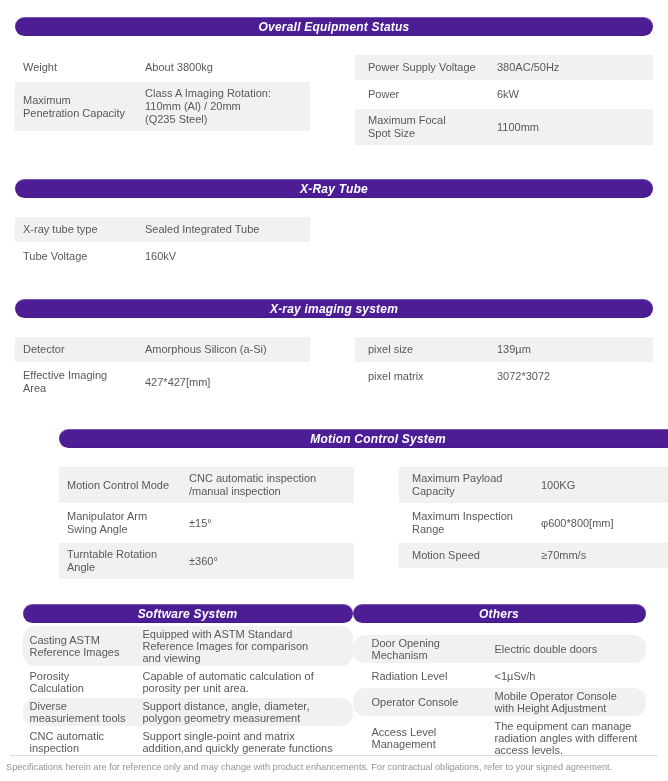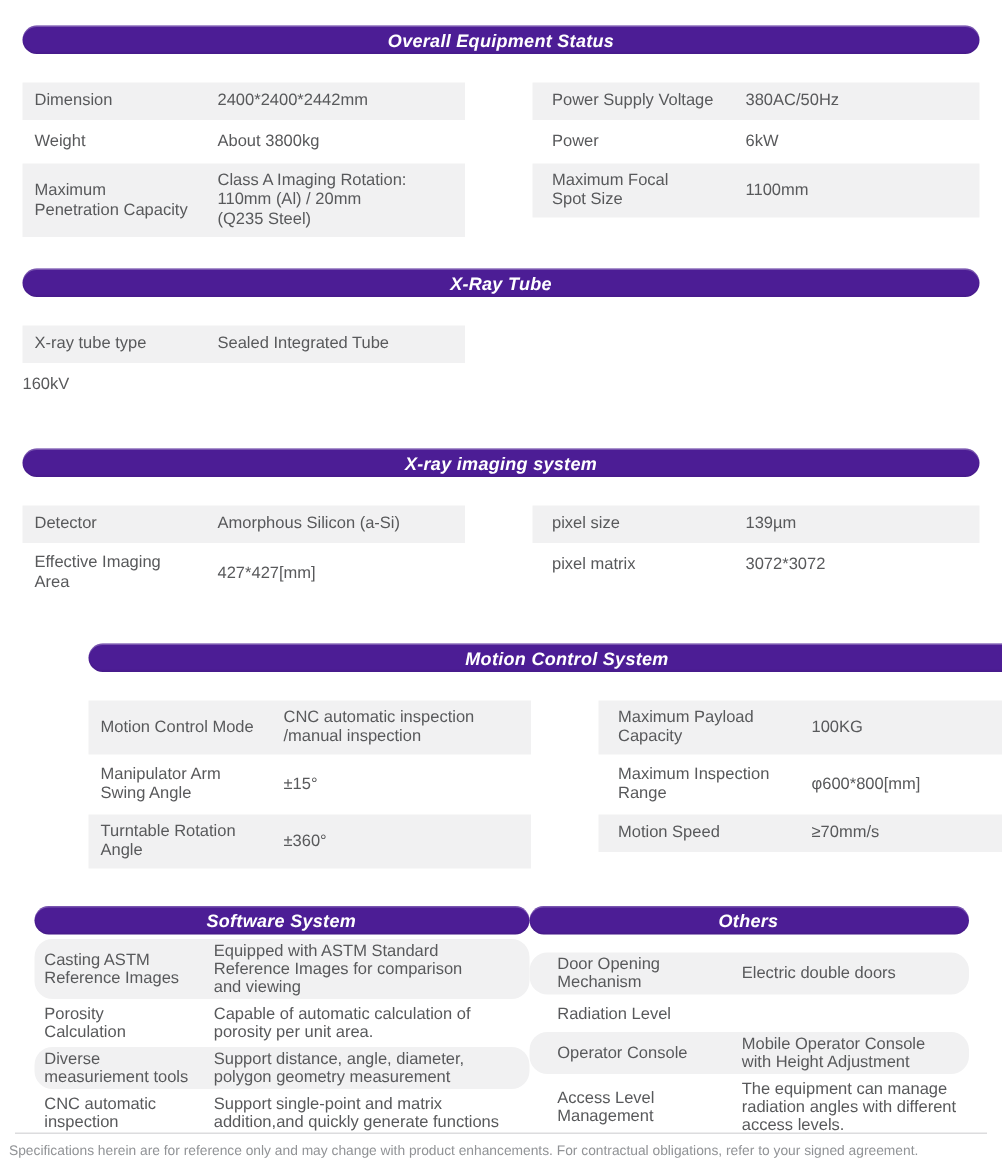--- a/index.html
+++ b/index.html
@@ -78,24 +78,20 @@
 <body>
 
 <div class="page">
 
   <div class="band" id="band-overall">
     <div class="bar">
       <span>Overall Equipment Status</span>
     </div>
     <div class="tables">
       <div class="spec-table left">
-          <div class="spec-row alt">
-            <div class="cell label">Dimension</div>
-            <div class="cell value">2400*2400*2442mm</div>
-          </div>
           <div class="spec-row plain">
             <div class="cell label">Weight</div>
             <div class="cell value">About 3800kg</div>
           </div>
           <div class="spec-row alt">
             <div class="cell label">Maximum
 Penetration Capacity</div>
             <div class="cell value">Class A Imaging Rotation:
 110mm (Al) / 20mm
 (Q235 Steel)</div>
@@ -123,20 +119,21 @@
     <div class="bar">
       <span>X-Ray Tube</span>
     </div>
     <div class="tables">
       <div class="spec-table left">
           <div class="spec-row alt">
             <div class="cell label">X-ray tube type</div>
             <div class="cell value">Sealed Integrated Tube</div>
           </div>
           <div class="spec-row plain">
+            <div class="cell label">Tube Voltage</div>
             <div class="cell value">160kV</div>
           </div>
         </div>
     </div>
   </div>
 
   <div class="band" id="band-imaging">
     <div class="bar">
       <span>X-ray imaging system</span>
     </div>
@@ -244,20 +241,21 @@
         <span>Others</span>
       </div>
       <div class="rows bottom-rows">
           <div class="spec-row alt">
             <div class="cell label">Door Opening
 Mechanism</div>
             <div class="cell value">Electric double doors</div>
           </div>
           <div class="spec-row plain">
             <div class="cell label">Radiation Level</div>
+            <div class="cell value">&lt;1µSv/h</div>
           </div>
           <div class="spec-row alt">
             <div class="cell label">Operator Console</div>
             <div class="cell value">Mobile Operator Console
 with Height Adjustment</div>
           </div>
           <div class="spec-row plain">
             <div class="cell label">Access Level
 Management</div>
             <div class="cell value">The equipment can manage

